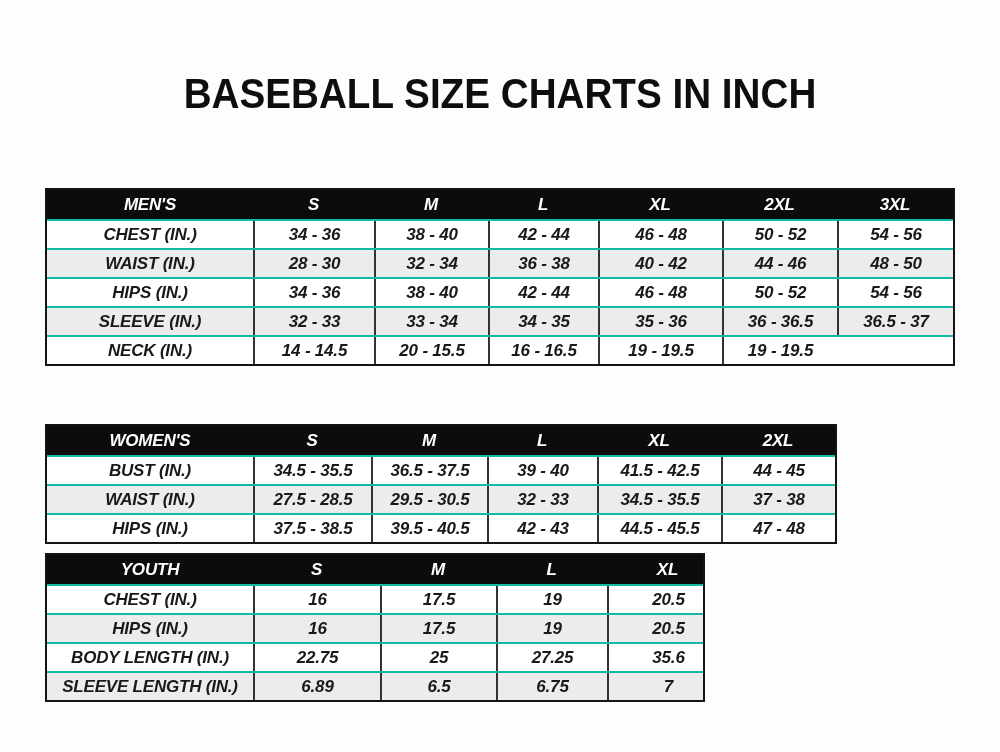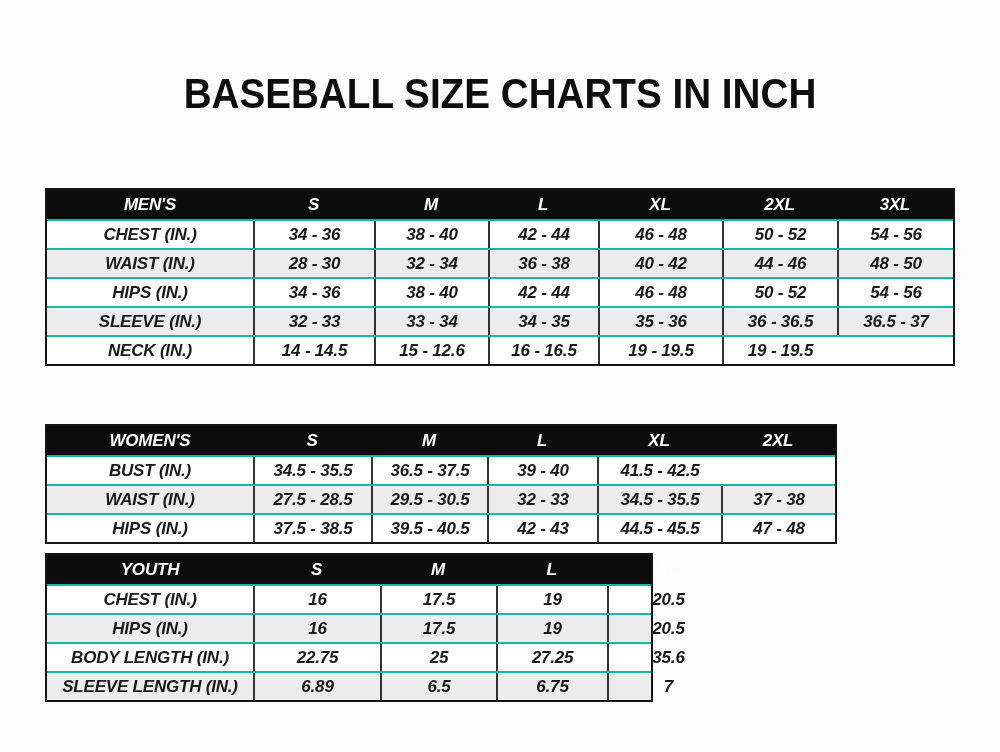--- a/index.html
+++ b/index.html
@@ -29,21 +29,21 @@
     white-space: nowrap;
   }
   .size-table {
     position: absolute;
     border: 2px solid #141414;
     background: #ffffff;
     box-sizing: border-box;
   }
   #table-mens   { left: 45px; top: 188px; width: 910px; }
   #table-womens { left: 45px; top: 424px; width: 792px; }
-  #table-youth  { left: 45px; top: 553px; width: 608px; }
+  #table-youth  { left: 45px; top: 553px; width: 660px; }
 
   .row {
     display: grid;
     height: 29px;
     box-sizing: border-box;
     font-style: italic;
   }
   .row + .row { border-top: 2px solid #14b8a6; }
 
   #table-mens .row   { grid-template-columns: 206px 121px 114px 110px 124px 115px 116px; }
@@ -120,21 +120,21 @@
       <div class="cell">32 - 33</div>
       <div class="cell">33 - 34</div>
       <div class="cell">34 - 35</div>
       <div class="cell">35 - 36</div>
       <div class="cell">36 - 36.5</div>
       <div class="cell">36.5 - 37</div>
     </div>
     <div class="row">
       <div class="cell label">NECK (IN.)</div>
       <div class="cell">14 - 14.5</div>
-      <div class="cell">15 - 12.6</div>
+      <div class="cell">20 - 15.5</div>
       <div class="cell">16 - 16.5</div>
       <div class="cell">19 - 19.5</div>
       <div class="cell">19 - 19.5</div>
     </div>
   </div>
 
 <div class="size-table" id="table-womens">
     <div class="row header">
       <div class="cell label">WOMEN'S</div>
       <div class="cell">S</div>
@@ -142,20 +142,21 @@
       <div class="cell">L</div>
       <div class="cell">XL</div>
       <div class="cell">2XL</div>
     </div>
     <div class="row">
       <div class="cell label">BUST (IN.)</div>
       <div class="cell">34.5 - 35.5</div>
       <div class="cell">36.5 - 37.5</div>
       <div class="cell">39 - 40</div>
       <div class="cell">41.5 - 42.5</div>
+      <div class="cell">44 - 45</div>
     </div>
     <div class="row alt">
       <div class="cell label">WAIST (IN.)</div>
       <div class="cell">27.5 - 28.5</div>
       <div class="cell">29.5 - 30.5</div>
       <div class="cell">32 - 33</div>
       <div class="cell">34.5 - 35.5</div>
       <div class="cell">37 - 38</div>
     </div>
     <div class="row">

